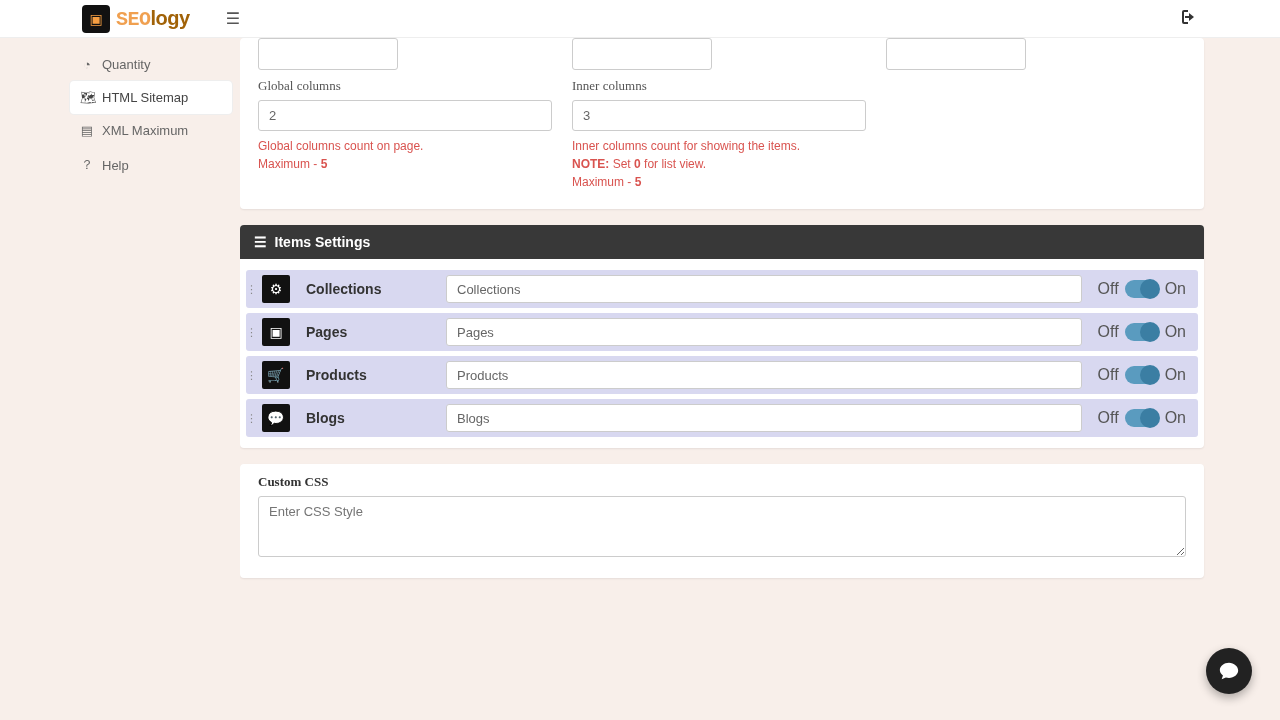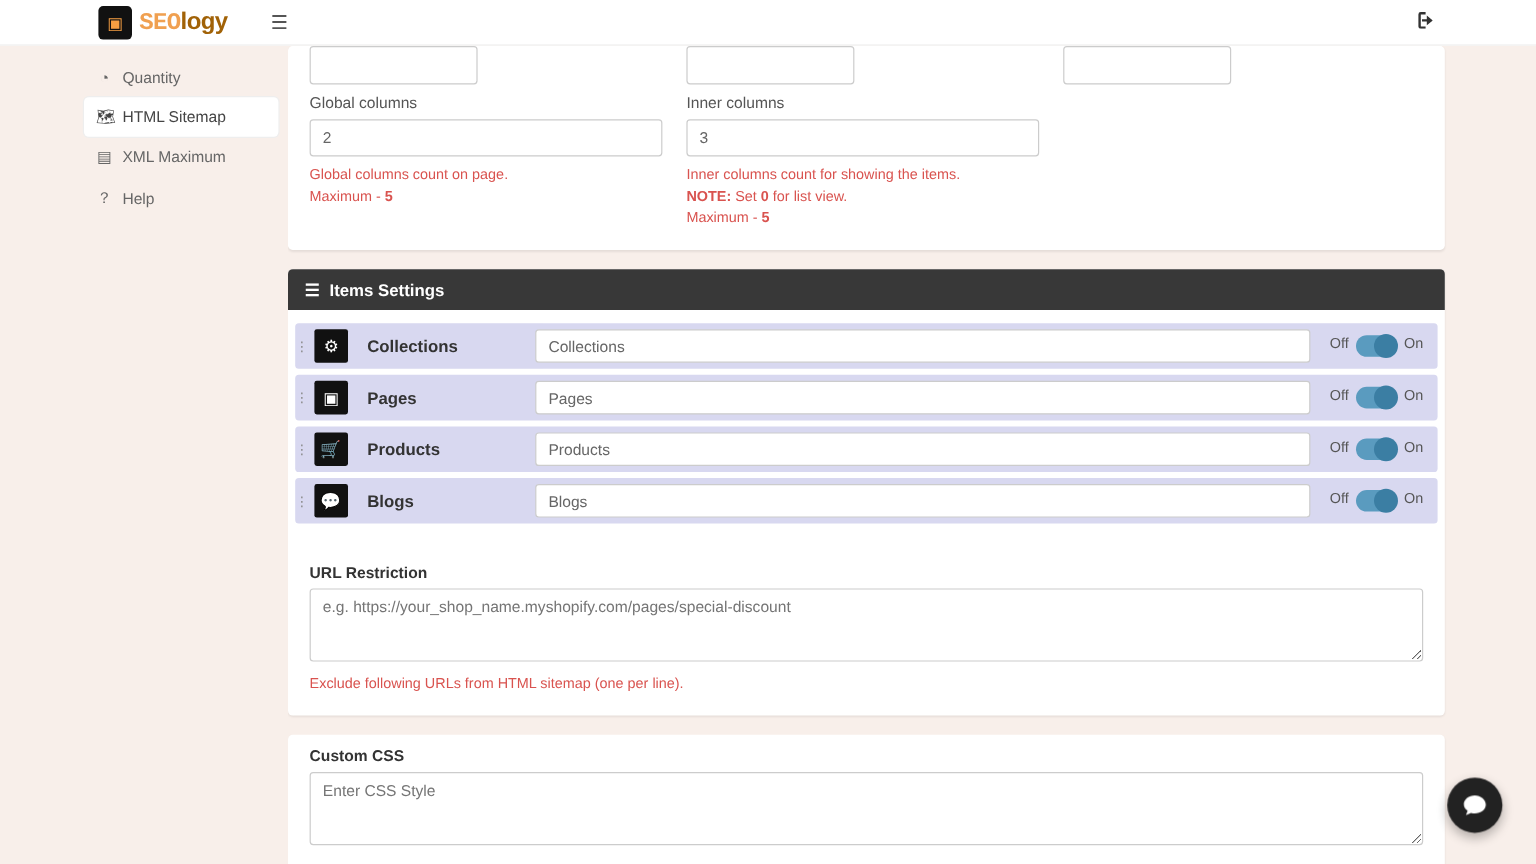--- a/index.html
+++ b/index.html
@@ -15,34 +15,34 @@
 .layout { display:flex; height:682px;}
 .sidebar { width:240px; padding:10px 8px 10px 70px;}
 .side-item { display:flex; align-items:center; gap:8px; padding:9px 10px; color:#666; font-size:13px; border-radius:4px; cursor:pointer;}
 .side-item.active { background:#fff; color:#444; box-shadow:0 0 0 1px #eee;}
 .main { flex:1; padding:0 76px 20px 0; overflow-y:auto;}
 .card { background:#fff; border-radius:4px; box-shadow:0 1px 2px rgba(0,0,0,0.08); margin-bottom:16px;}
 .card-body { padding:10px 18px 18px 18px;}
 .cols-row { display:flex; gap:20px; padding:0 18px 18px 18px;}
 .col-block { flex:1;}
 .col-block.narrow { flex:0 0 300px;}
-label.blk { display:block; color:#555; font-size:13px; margin:8px 0 6px 0; font-weight:500;}
+label.blk { display:block; color:#555; font-size:13px; margin:8px 0 6px 0; font-weight:500;font-family:Liberation Serif, serif;}
 input[type=text], textarea { width:100%; border:1px solid #ccc; border-radius:3px; padding:7px 10px; font-size:13px; color:#666; font-family:inherit;}
 textarea { resize:both; }
 .hint { color:#d9534f; font-size:12px; line-height:1.5; margin-top:6px;}
 .hint .bold { font-weight:700;}
 .dark-head { background:#383838; color:#fff; padding:9px 14px; font-weight:600; font-size:14px; border-radius:4px 4px 0 0; display:flex; align-items:center; gap:8px;}
 .items-wrap { padding:6px;}
 .item-row { background:#d8d8f0; border-radius:3px; margin:5px 0; display:flex; align-items:center; height:38px; overflow:hidden;}
 .drag { width:10px; text-align:center; color:#888; font-size:11px; cursor:grab;}
 .icon-sq { width:28px; height:28px; background:#111; color:#fff; border-radius:2px; display:flex; align-items:center; justify-content:center; font-size:14px; margin:0 6px;}
 .item-name { width:150px; font-weight:700; color:#333; font-size:14px; padding-left:10px;}
 .item-input { flex:1;}
 .item-input input { height:28px; background:#fff;}
-.tog-wrap { display:flex; align-items:flex-start; gap:6px; padding:0 12px 0 16px; font-size:12px; color:#555;}
+.tog-wrap { display:flex; align-items:flex-end; gap:6px; padding:0 12px 0 16px; font-size:16px; color:#555;}
 .toggle { width:34px; height:18px; background:#5a9bbf; border-radius:10px; position:relative; cursor:pointer;}
 .toggle .knob { position:absolute; right:-1px; top:-1px; width:20px; height:20px; background:#3b7ea3; border-radius:50%;}
 .fab { position:fixed; right:28px; bottom:26px; width:46px; height:46px; background:#222; border-radius:50%; display:flex; align-items:center; justify-content:center; color:#fff; cursor:pointer; box-shadow:0 4px 10px rgba(0,0,0,0.3);}
 .ghost-input { width:140px; height:32px; border:1px solid #ccc; border-radius:3px; background:#fff; margin-bottom:4px;}
 .ic { display:inline-block; width:14px; text-align:center;}
 </style>
 </head>
 <body>
 
 <div class="topbar">
@@ -161,25 +161,20 @@
             <div class="item-input"><input type="text" value="Blogs" style=""></div>
             <div class="tog-wrap">
               <span>Off</span>
               <div class="toggle">
                 <div class="knob"></div>
               </div>
               <span>On</span>
             </div>
           </div>
         </div>
-      <div class="card-body" style="padding-top:14px;">
-        <label class="blk" style="font-weight:700;color:#333;">URL Restriction</label>
-        <textarea rows="3" placeholder="e.g. https://your_shop_name.myshopify.com/pages/special-discount" style=""></textarea>
-        <div class="hint">Exclude following URLs from HTML sitemap (one per line).</div>
-      </div>
     </div>
 
     <div class="card">
       <div class="card-body">
         <label class="blk" style="font-weight:700;color:#333;margin-top:0;">Custom CSS</label>
         <textarea rows="3" placeholder="Enter CSS Style" style=""></textarea>
       </div>
 
     </div>
   </div>

